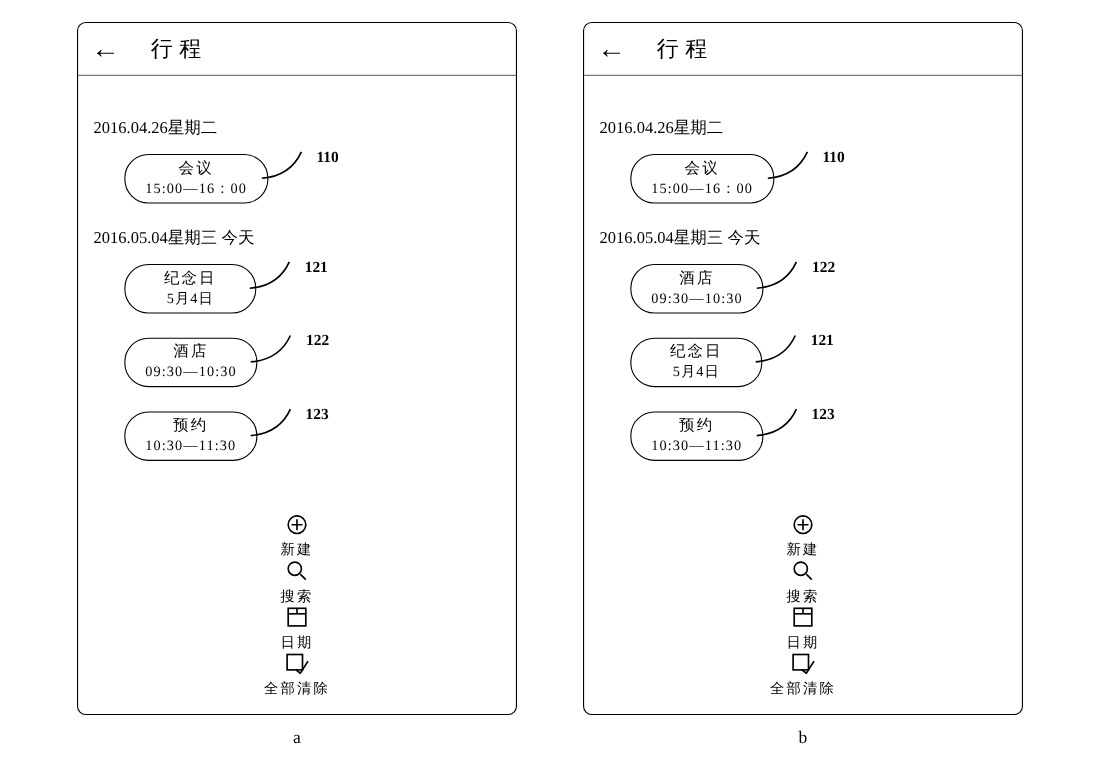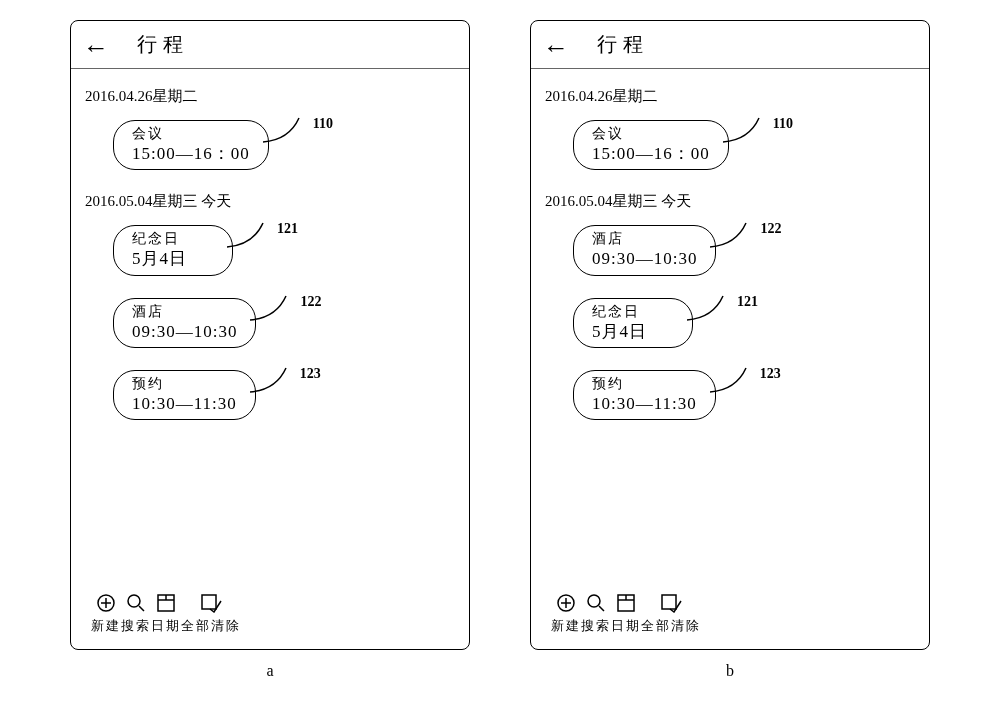--- a/index.html
+++ b/index.html
@@ -49,58 +49,60 @@
   .header-title {
     font-size: 20px;
     letter-spacing: 6px;
   }
   .content {
     padding: 18px 14px 0 14px;
   }
   .date-line {
     font-size: 15px;
     margin-bottom: 14px;
+    margin-top: 20px;
   }
   .bubble-row {
     display: flex;
     align-items: flex-start;
     margin-bottom: 22px;
     padding-left: 28px;
   }
   .bubble {
     border: 1.5px solid #000;
     border-radius: 22px;
     padding: 4px 18px;
-    text-align: left;
+    text-align: center;
     line-height: 1.3;
     min-width: 120px;
     box-sizing: border-box;
   }
   .bubble .line1 { display:block; font-size:14px; letter-spacing:2px; }
-  .bubble .line2 { display:block; font-size:17px; letter-spacing:1px; }
+  .bubble .line2 { display:block; font-size:13px; letter-spacing:1px; }
   .tail {
     position: relative;
     top: -4px;
     left: -8px;
   }
   .tail svg { display:block; }
   .refnum {
     font-size: 14px;
     margin-left: -6px;
     margin-top: -4px;
     font-weight: bold;
   }
   .tabbar {
     position: absolute;
     bottom: 14px;
     left: 0;
     right: 0;
     display: flex;
-    justify-content: flex-start;
+    justify-content: center;
     padding: 0 20px;
+    flex-direction: column;
   }
   .tab {
     display: flex;
     flex-direction: column;
     align-items: center;
     gap: 4px;
   }
   .tab .icon {
     font-size: 18px;
     line-height: 1;

